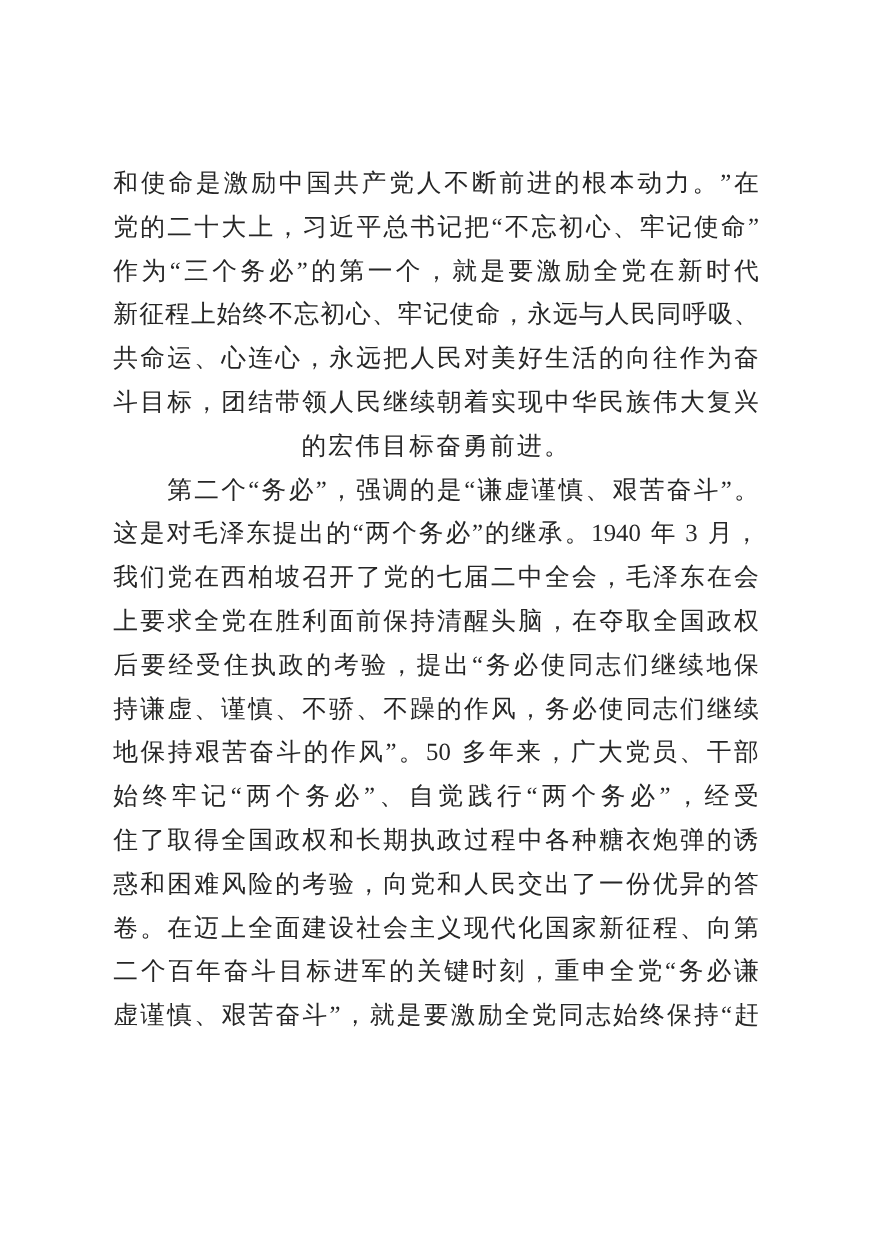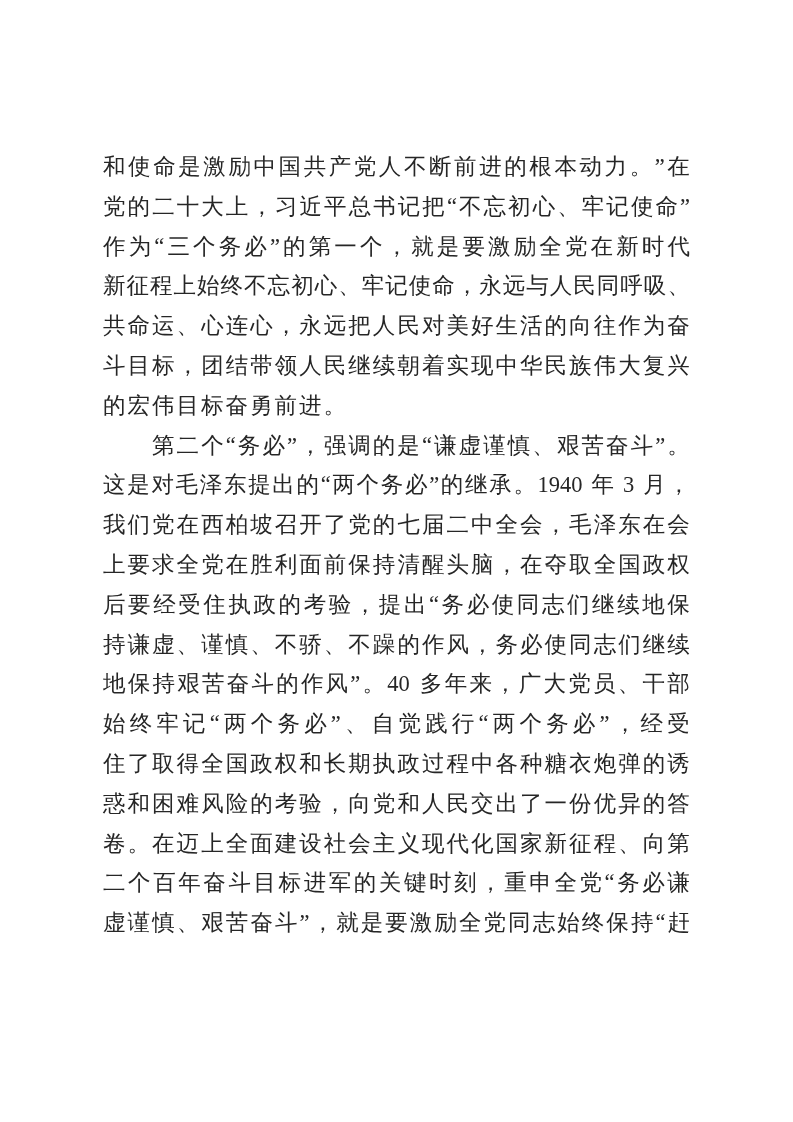--- a/index.html
+++ b/index.html
@@ -35,21 +35,21 @@
   .line.j {
     display: flex;
     justify-content: space-between;
   }
   .line.j > span {
     display: block;
   }
   
   .line.end {
     letter-spacing: 2px;
-    text-align: left;
+    text-align: center;
   }
   
   .line.indent {
     padding-left: 49px;
   }
 </style>
 </head>
 <body>
 
 <div class="page">
@@ -383,21 +383,21 @@
           <span>持</span>
           <span>艰</span>
           <span>苦</span>
           <span>奋</span>
           <span>斗</span>
           <span>的</span>
           <span>作</span>
           <span>风</span>
           <span>”</span>
           <span>。</span>
-          <span>40</span>
+          <span>50</span>
           <span>&nbsp;</span>
           <span>多</span>
           <span>年</span>
           <span>来</span>
           <span>，</span>
           <span>广</span>
           <span>大</span>
           <span>党</span>
           <span>员</span>
           <span>、</span>

